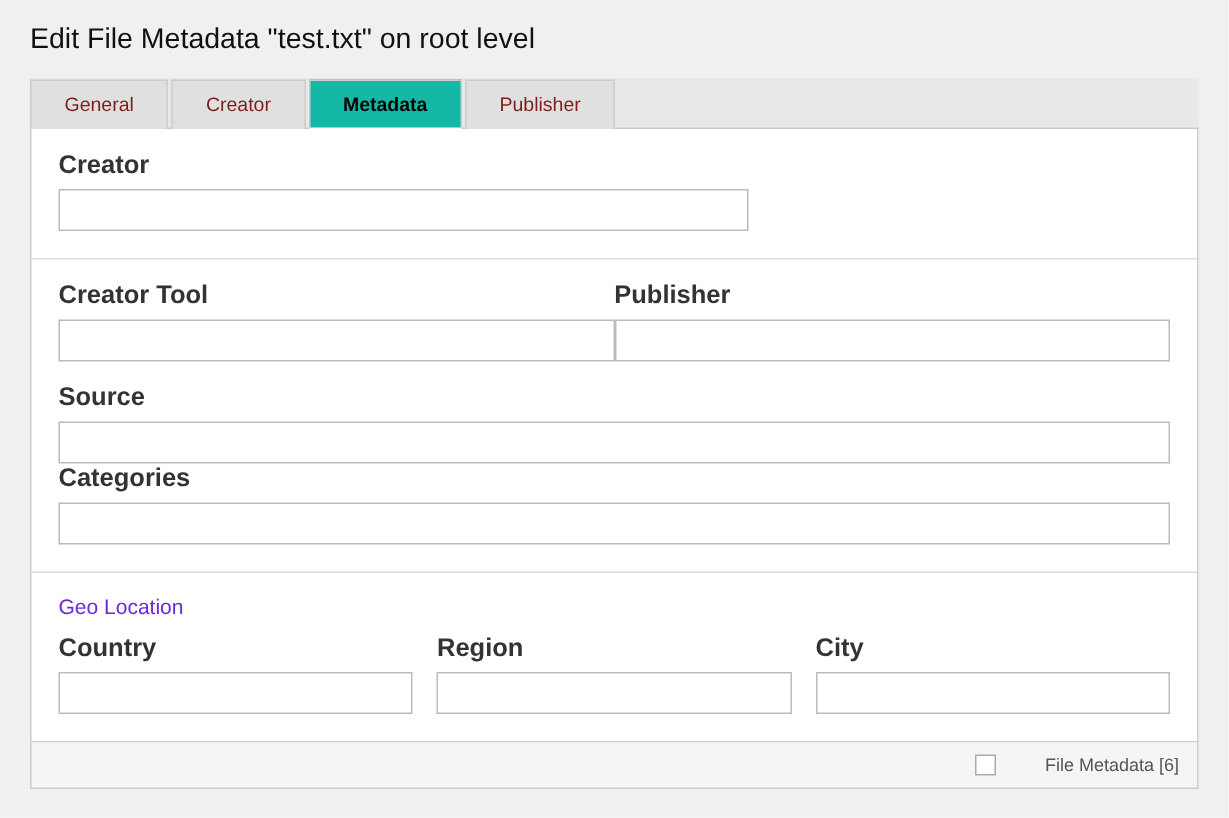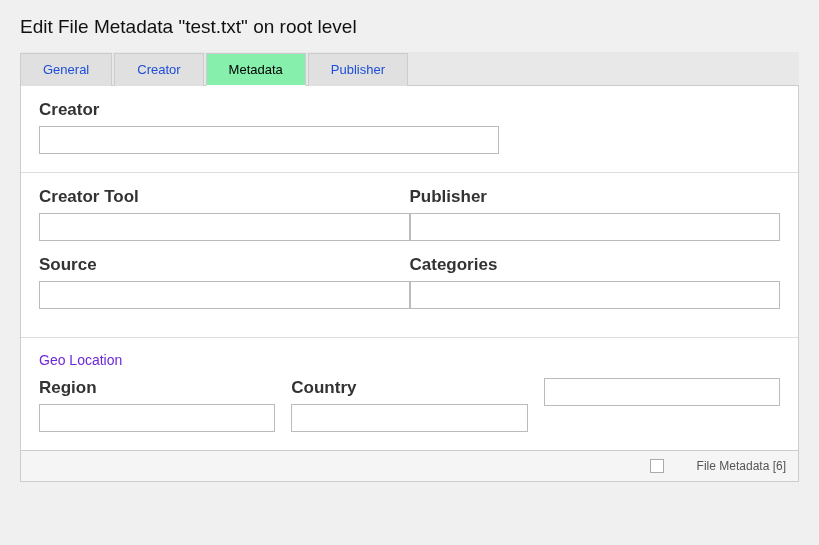--- a/index.html
+++ b/index.html
@@ -22,28 +22,28 @@
       background: #e8e8e8;
     }
     .tab {
       padding: 8px 22px;
       cursor: pointer;
       border: 1px solid #ccc;
       border-bottom: none;
       background: #e0e0e0;
       margin-right: 2px;
       font-size: 13px;
-      color: #1d4ed8;
+      color: #7f1d1d;
       position: relative;
       top: 1px;
     }
     .tab.active {
-      background: #86efac;
+      background: #14b8a6;
       border-bottom: 1px solid #fff;
-      font-weight: normal;
+      font-weight: bold;
       color: #000;
     }
     .tab-content {
       background: #fff;
       border: 1px solid #ccc;
       border-top: none;
       padding: 0;
     }
     .section {
       padding: 14px 18px 18px 18px;
@@ -82,21 +82,22 @@
     }
     .geo-title {
       font-size: 14px;
       margin-bottom: 10px;
       color: #6d28d9;
     }
     .col-group {
       margin-bottom: 14px;
     }
     .col-group:last-child {
-      margin-bottom: 10px;
+      margin-bottom: 0;
+      flex-direction: column;
     }
     .footer {
       display: flex;
       justify-content: flex-end;
       align-items: center;
       padding: 8px 12px;
       font-size: 12px;
       color: #555;
       background: #f5f5f5;
       border: 1px solid #ccc;
@@ -156,28 +157,29 @@
           <label class="field-label">Categories</label>
           <input class="field-input" type="text" style="">
         </div>
       </div>
     </div>
 
     <div class="section">
       <div class="geo-title">Geo Location</div>
       <div class="three-col">
         <div class="col">
+          <label class="field-label">Country</label>
+          <input class="field-input" type="text" style="">
+        </div>
+        <div class="col">
           <label class="field-label">Region</label>
           <input class="field-input" type="text" style="">
         </div>
         <div class="col">
-          <label class="field-label">Country</label>
-          <input class="field-input" type="text" style="">
-        </div>
-        <div class="col">
+          <label class="field-label">City</label>
           <input class="field-input" type="text" style="">
         </div>
       </div>
     </div>
 
   </div>
 
   <div class="footer">
     <span class="footer-icon"></span>
     <span>

